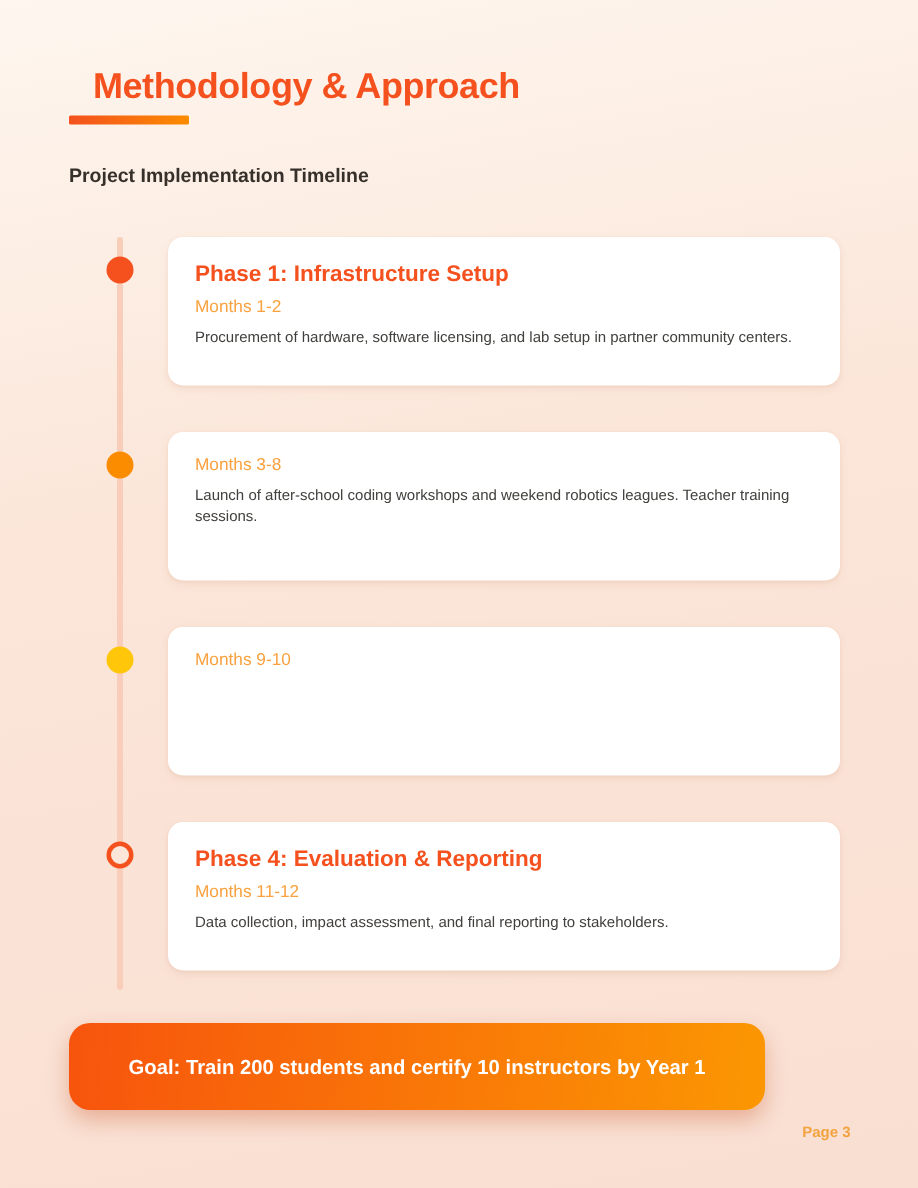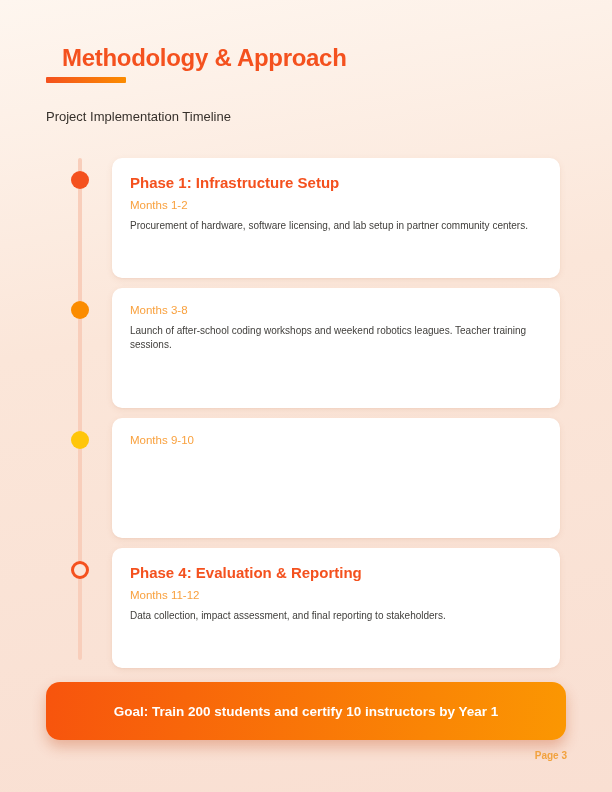--- a/index.html
+++ b/index.html
@@ -22,39 +22,39 @@
     letter-spacing: -0.3px;
     color: var(--primary, #F4511E);
   }
   .accent-bar {
     position: absolute; left: 46px; top: 77px;
     width: 80px; height: 6px; border-radius: 1px;
     background: linear-gradient(90deg, var(--primary, #F4511E), var(--accent-orange, #FB8C00));
   }
   .section-heading {
     position: absolute; left: 46px; top: 109px; margin: 0;
-    font-size: 13px; line-height: 16px; font-weight: 400;
+    font-size: 13px; line-height: 16px; font-weight: 700;
     color: var(--heading-text, #36302B);
   }
   .timeline-line {
     position: absolute; left: 78px; top: 158px;
     width: 4px; height: 502px; border-radius: 2px;
     background: var(--line, #F8CEBB);
   }
   .dot {
     position: absolute; left: 71px;
     width: 18px; height: 18px; border-radius: 50%;
     box-sizing: border-box;
   }
   .dot.outline {
     background: var(--bg-mid, #FBE6D9);
     border: 3.5px solid var(--primary, #F4511E);
   }
   .phase-card {
-    position: absolute; left: 112px; width: 448px; height: 120px;
+    position: absolute; left: 112px; width: 448px; height: 99px;
     box-sizing: border-box; padding: 15px 18px 0 18px;
     background: var(--card-bg, #FFFFFF);
     border-radius: 10px;
     box-shadow: 0 2px 6px rgba(181, 101, 57, 0.10), 0 1px 2px rgba(181, 101, 57, 0.06);
   }
   .phase-title {
     margin: 0 0 6px 0;
     font-size: 15px; line-height: 19px; font-weight: 700;
     color: var(--primary, #F4511E);
   }
@@ -63,21 +63,21 @@
     font-size: 11.5px; line-height: 14px; font-weight: 500;
     color: var(--months, #F9A13E);
   }
   .phase-desc {
     margin: 0;
     font-size: 10px; line-height: 14px;
     color: var(--body-text, #42403D);
   }
   .goal-banner {
     position: absolute; left: 46px; top: 682px;
-    width: 520px; height: 58px; border-radius: 14px;
+    width: 464px; height: 58px; border-radius: 14px;
     box-sizing: border-box; padding: 0 24px;
     display: flex; align-items: center; justify-content: center;
     background: linear-gradient(95deg, var(--banner-from, #F7540D), var(--banner-to, #FB9702));
     box-shadow: 0 7px 14px rgba(193, 64, 12, 0.30);
     color: var(--banner-text, #FFFFFF);
     font-size: 13.5px; font-weight: 700; text-align: center;
   }
   .page-number {
     position: absolute; right: 45px; top: 750px;
     font-size: 10px; line-height: 12px; font-weight: 700;

